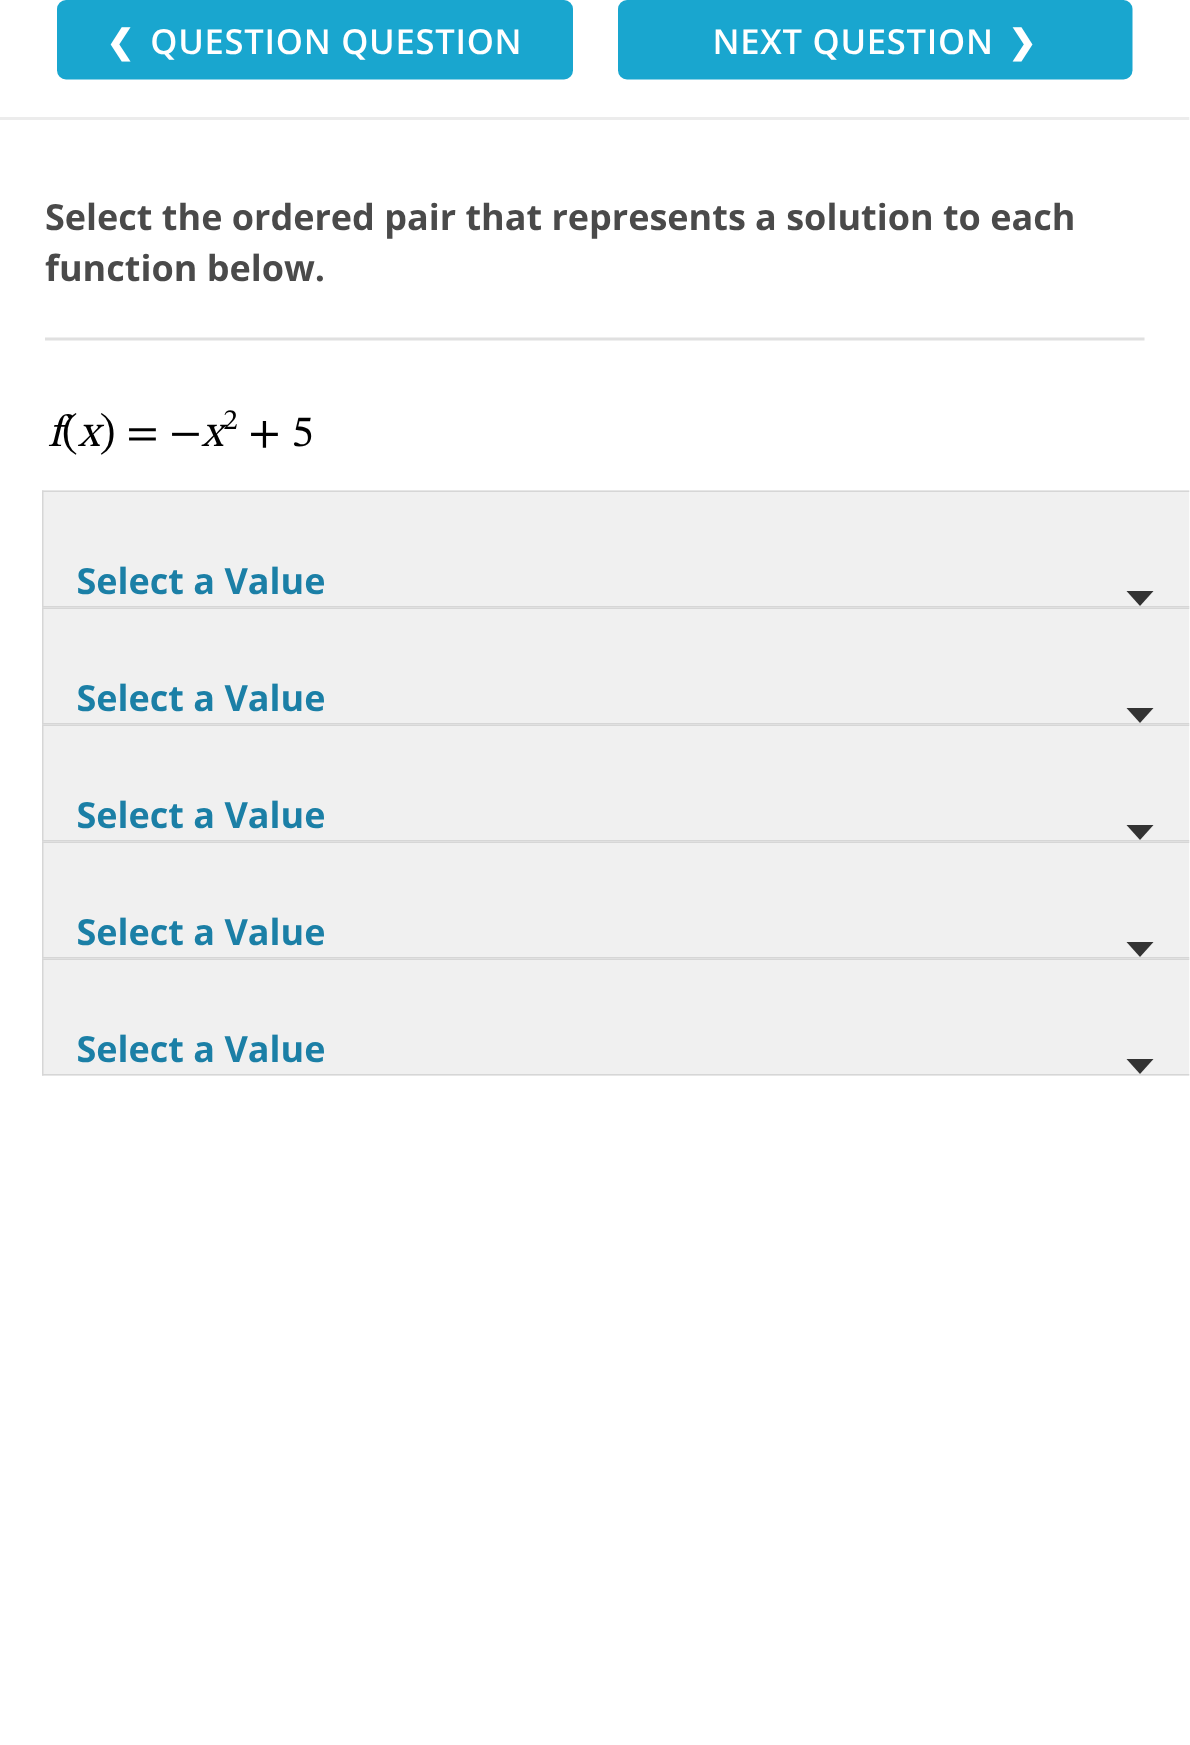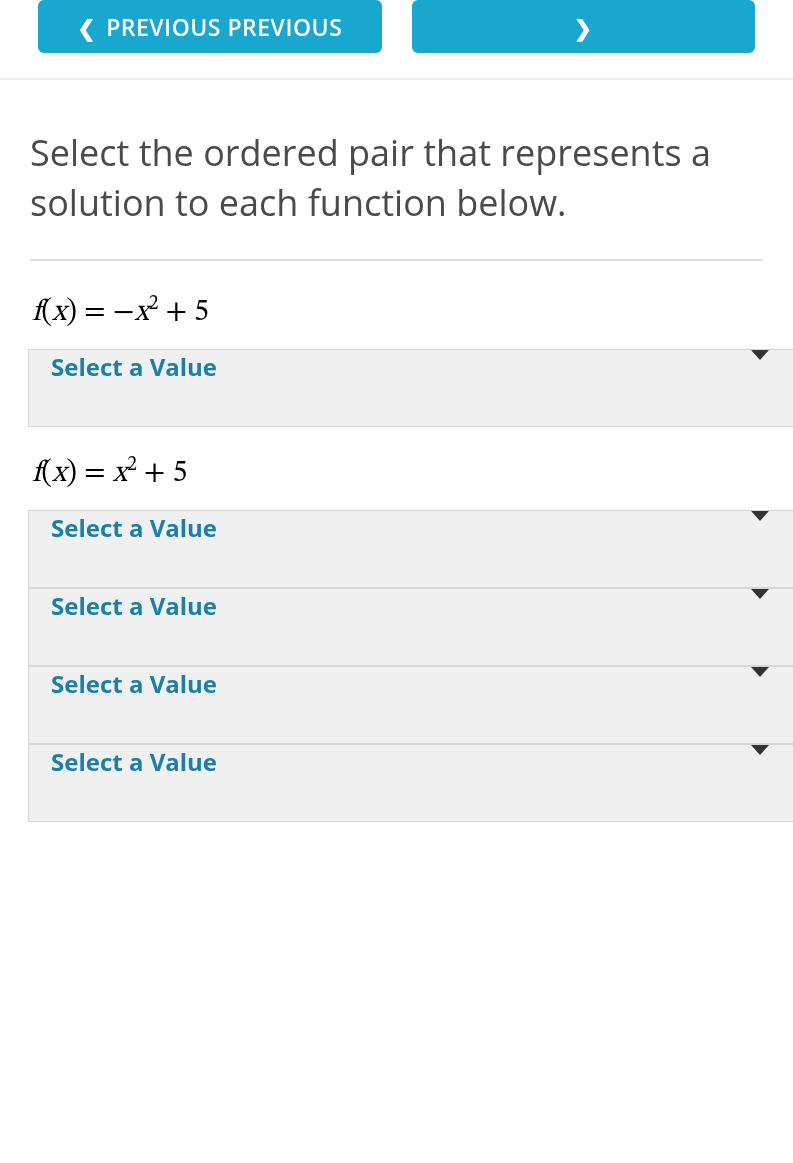--- a/index.html
+++ b/index.html
@@ -16,43 +16,44 @@
     display: flex;
     align-items: center;
     justify-content: center;
     gap: 10px;
     flex: 1;
     cursor: pointer;
   }
   .nav-btn .chev { font-size: 22px; line-height: 1; }
   .divider { height: 2px; background: #ececec; margin-top: 25px; }
   .prompt {
-    font-size: 36px;
+    font-size: 24px;
     color: #4a4a4a;
     line-height: 1.4;
     padding: 48px 48px 30px 30px;
+    font-weight: bold;
   }
   .hr { height: 2px; background: #e0e0e0; margin: 0 30px; }
-  .items { padding: 5px 30px; }
+  .items { padding: 16px 30px; }
   .equation {
     font-family: "Cambria Math", "STIX Two Math", "Times New Roman", serif;
     font-size: 30px;
     color: #000;
     padding: 26px 0 18px 2px;
     font-style: italic;
   }
   .equation .rm { font-style: normal; }
   .equation sup { font-size: 0.65em; vertical-align: super; font-style: normal; }
   .select-box {
     background: #f0f0f0;
     border: 1px solid #d6d6d6;
     border-right: none;
     height: 78px;
     display: flex;
-    align-items: flex-start;
+    align-items: flex-end;
     justify-content: space-between;
     padding: 0 24px 0 22px;
     margin-left: -2px;
     margin-right: -30px;
     cursor: pointer;
   }
   .select-label {
     color: #1b7fa6;
     font-weight: 700;
     font-size: 24px;
@@ -63,42 +64,42 @@
     border-right: 9px solid transparent;
     border-top: 10px solid #333;
   }
 </style>
 </head>
 <body>
 
 <div class="nav-row">
   <div class="nav-btn">
     <span class="chev">❮</span>
-    <span>PREVIOUS PREVIOUS</span>
+    <span>QUESTION QUESTION</span>
   </div>
   <div class="nav-btn">
+    <span>NEXT QUESTION</span>
     <span class="chev">❯</span>
   </div>
 </div>
 
 <div class="divider"></div>
 
 <div class="prompt">Select the ordered pair that represents a solution to each function below.</div>
 
 <div class="hr"></div>
 
 <div class="items">
 
   <div class="equation"><span>f</span><span class="rm">(</span><span>x</span><span class="rm">)</span> <span class="rm">=</span> <span class="rm">−</span><span>x</span><sup>2</sup> <span class="rm">+ 5</span></div>
   <div class="select-box">
     <span class="select-label">Select a Value</span>
     <span class="caret"></span>
   </div>
 
-  <div class="equation"><span>f</span><span class="rm">(</span><span>x</span><span class="rm">)</span> <span class="rm">=</span> <span>x</span><sup>2</sup> <span class="rm">+ 5</span></div>
   <div class="select-box">
     <span class="select-label">Select a Value</span>
     <span class="caret"></span>
   </div>
 
   <div class="select-box">
     <span class="select-label">Select a Value</span>
     <span class="caret"></span>
   </div>
 

